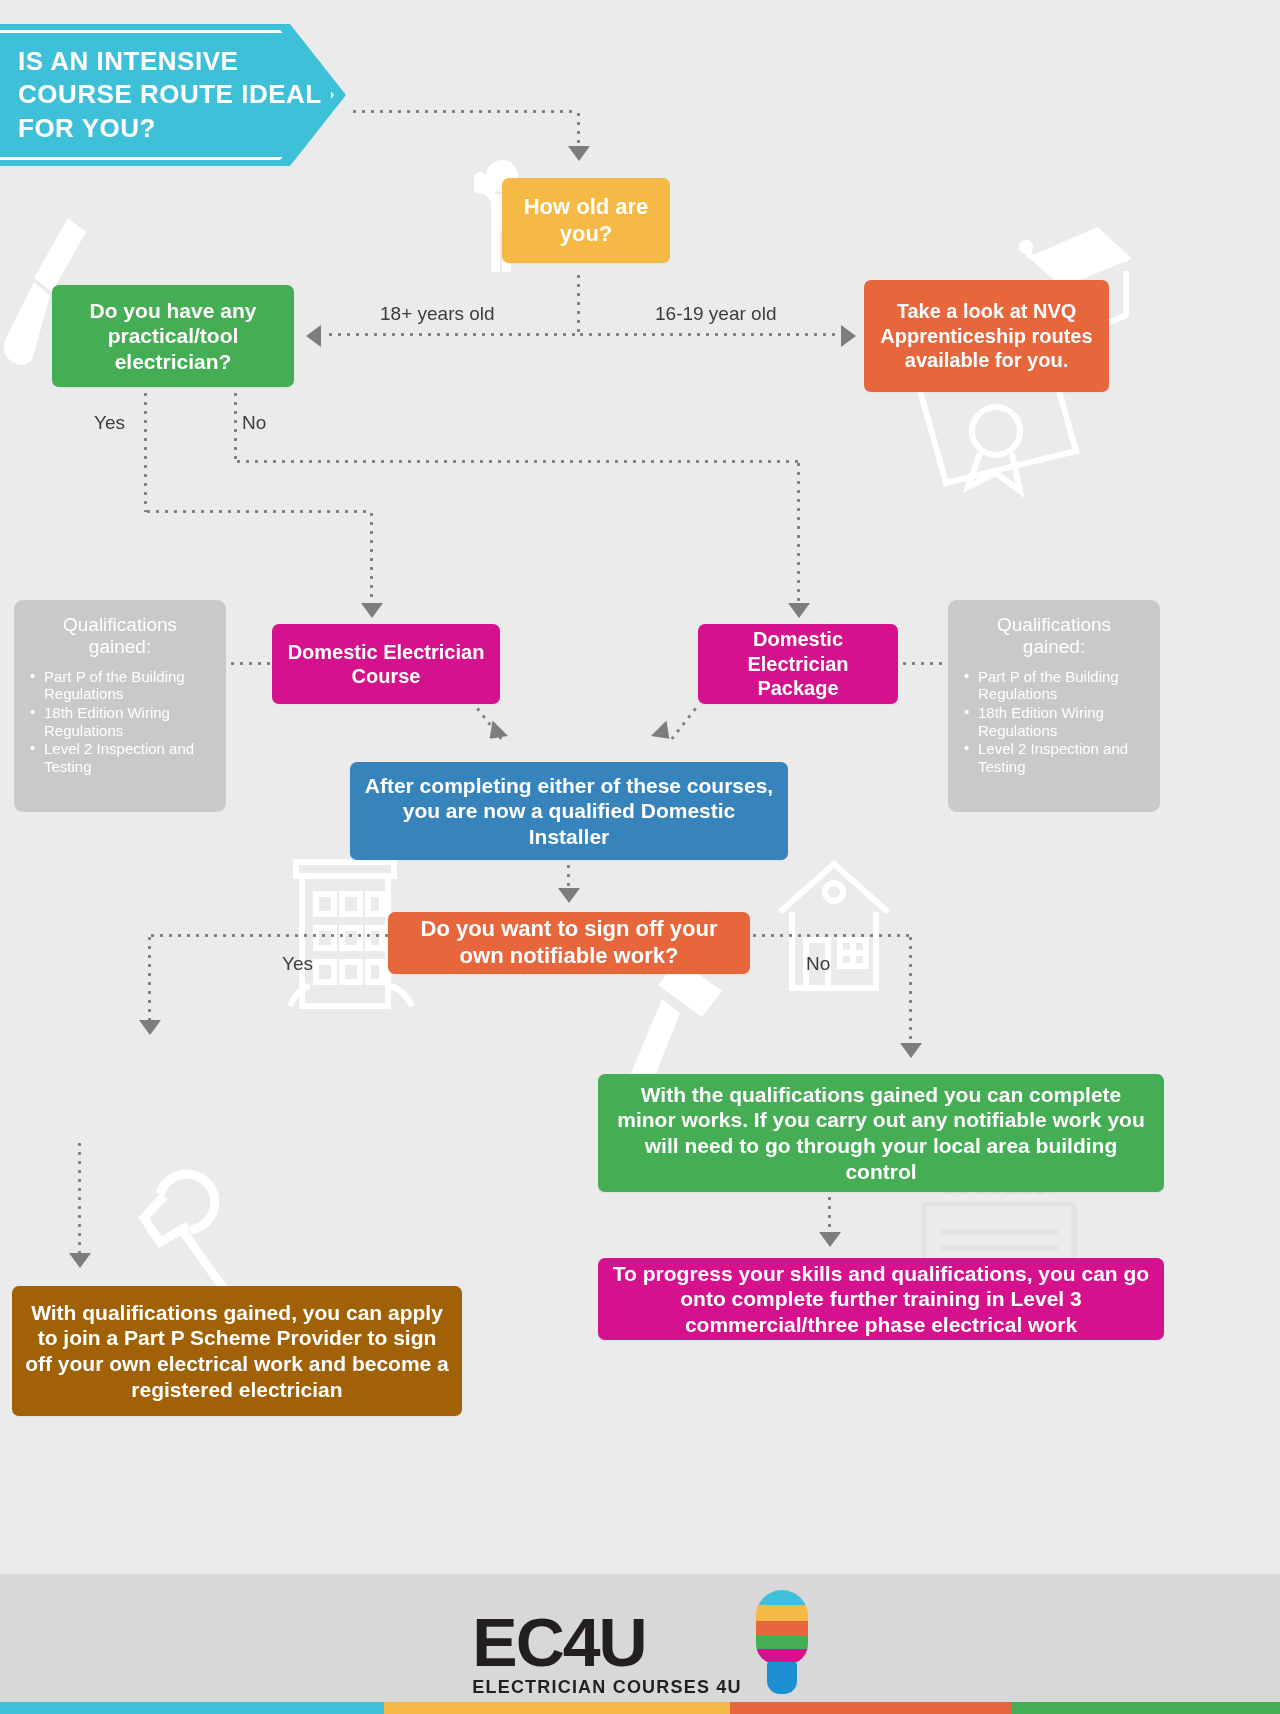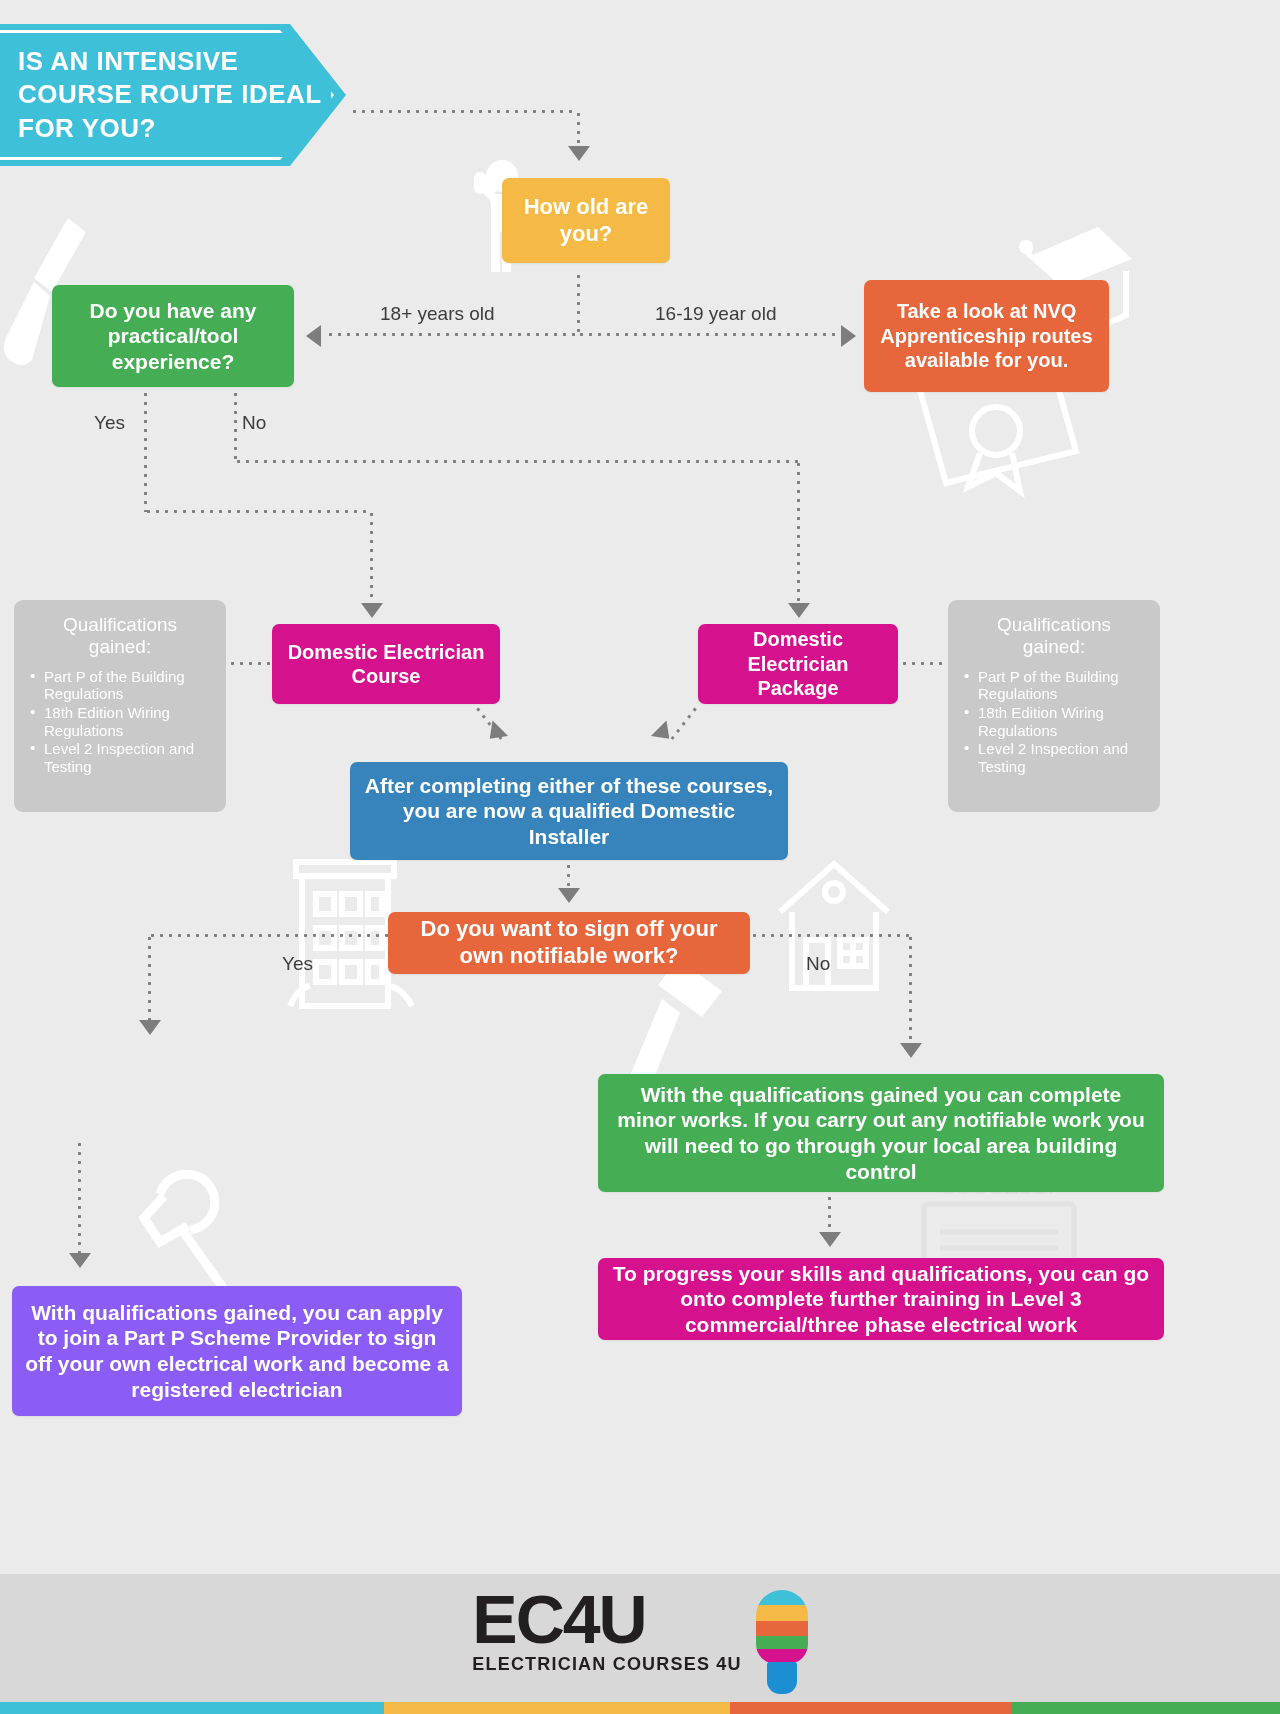--- a/index.html
+++ b/index.html
@@ -47,21 +47,21 @@
     font-weight: bold;
     line-height: 1.22;
     padding: 10px 12px;
     box-shadow: 0 1px 2px rgba(0,0,0,0.06);
   }
   .node.amber   { background: #f5b945; }
   .node.green   { background: #45ad54; }
   .node.orange  { background: #e8663c; }
   .node.magenta { background: #d6118e; }
   .node.blue    { background: #3784bd; }
-  .node.cyan    { background: #8b5cf6; }
+  .node.cyan    { background: #a16207; }
 
   
   .quals {
     position: absolute;
     background: #c9c9c9;
     border-radius: 9px;
     color: #ffffff;
     padding: 14px 16px 16px;
   }
   .quals .qtitle {
@@ -106,21 +106,21 @@
     font-size: 19px;
     white-space: nowrap;
   }
 
   
   .footer {
     position: absolute; left: 0; bottom: 0; width: 1280px; height: 140px;
     background: #d8d8d8;
     display: flex; align-items: center; justify-content: center;
   }
-  .logo { display: flex; align-items: flex-start; gap: 14px; }
+  .logo { display: flex; align-items: flex-end; gap: 14px; }
   .logo-text { display: flex; flex-direction: column; }
   .logo-main {
     font-size: 68px; font-weight: bold; color: #231f20;
     letter-spacing: -2px; line-height: .88;
   }
   .logo-sub {
     font-size: 18px; font-weight: bold; color: #231f20;
     letter-spacing: 1.2px; margin-top: 4px;
   }
   .bulb { width: 52px; height: 104px; position: relative; margin-bottom: 4px; }
@@ -235,21 +235,21 @@
     <g fill="#ffffff">
       <circle cx="42" cy="18" r="16"></circle>
       <path d="M30 36 h24 a8 8 0 0 1 8 8 v30 h-11 v40 h-9 V74 h-2 v40 h-9 V44 a8 8 0 0 1 -1 0 Z"></path>
       <path d="M30 42 l-14 -14 a7 7 0 0 1 10 -10 l12 12 Z"></path>
       <rect x="14" y="14" width="12" height="22" rx="6"></rect>
     </g>
   </svg>
 
   <div class="node amber" style="left:502px; top:178px; width:168px; height:85px; font-size:22px;">How old are you?</div>
 
-  <div class="node green" style="left:52px; top:285px; width:242px; height:102px; font-size:21px;">Do you have any practical/tool experience?</div>
+  <div class="node green" style="left:52px; top:285px; width:242px; height:102px; font-size:21px;">Do you have any practical/tool electrician?</div>
 
   <div class="node orange" style="left:864px; top:280px; width:245px; height:112px; font-size:20px;">Take a look at NVQ Apprenticeship routes available for you.</div>
 
   <div class="vline" style="left:577px; top:272px; height:62px;"></div>
   <div class="hline" style="left:326px; top:333px; width:253px;"></div>
   <div class="arrow left" style="left:306px; top:325px;"></div>
   <div class="hline" style="left:577px; top:333px; width:264px;"></div>
   <div class="arrow right" style="left:841px; top:325px;"></div>
 
   <div class="edge-label" style="left:380px; top:303px;">18+ years old</div>

